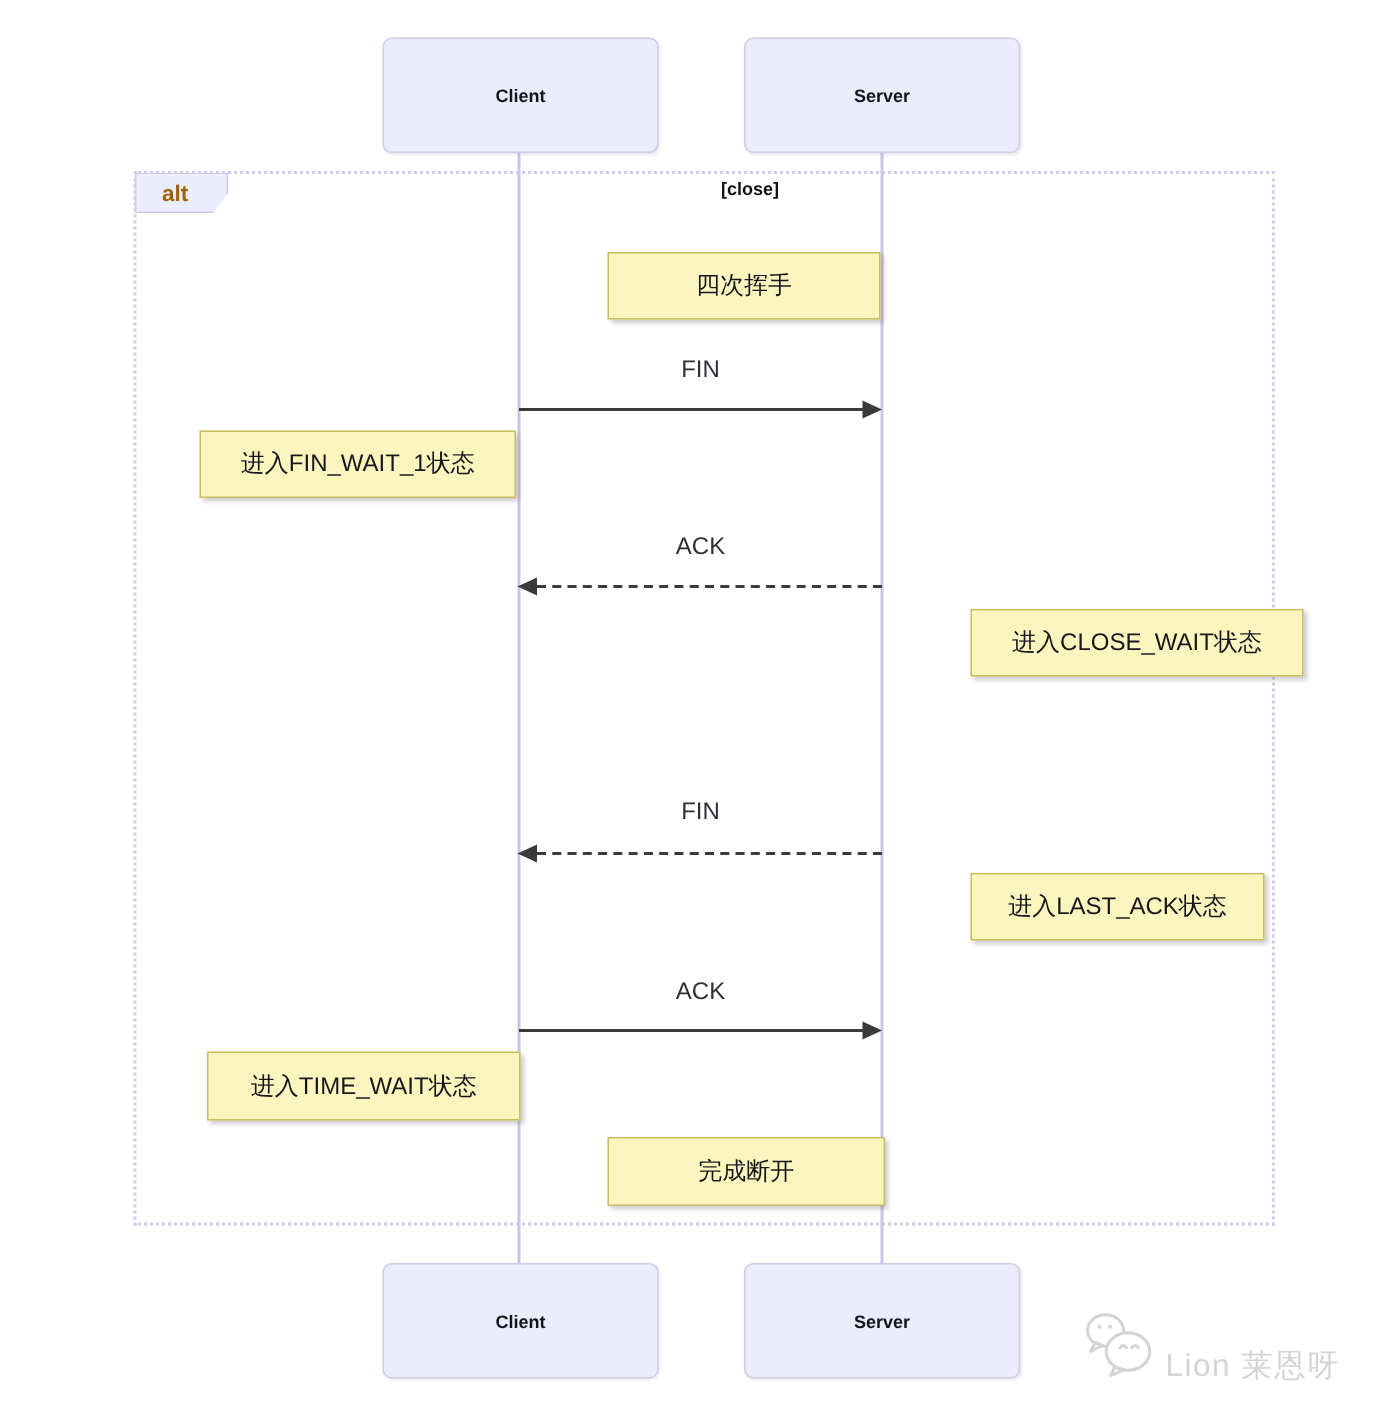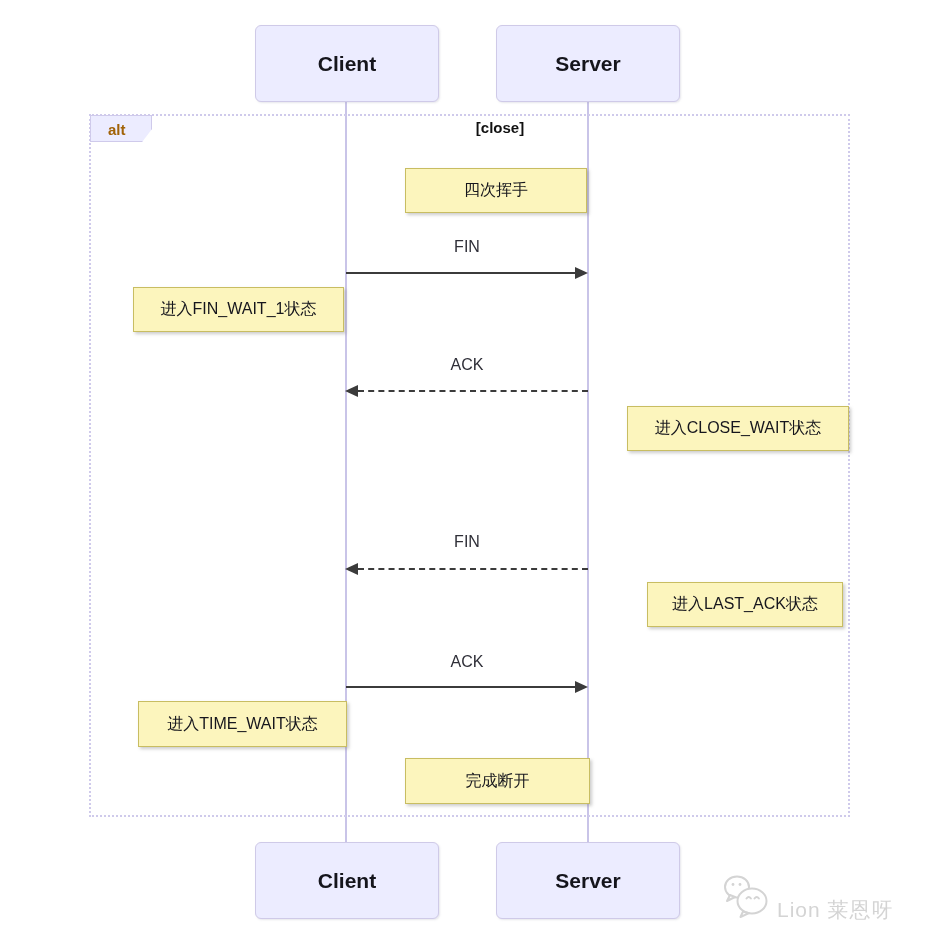--- a/index.html
+++ b/index.html
@@ -15,21 +15,21 @@
   #lifeline-client{left:345px;}
   #lifeline-server{left:587px;}
 
   
   .actor{
     position:absolute;width:182px;height:75px;
     background:var(--actor-fill,#ECECFF);
     border:1px solid var(--actor-border,#CFCAE8);
     border-radius:6px;
     display:flex;align-items:center;justify-content:center;
-    font-size:21px;font-weight:bold;color:#15151c;
+    font-size:12px;font-weight:bold;color:#15151c;
     box-shadow:1px 1px 2px rgba(160,160,180,.25);
     text-align:center;
   }
   #actor-client-top{left:255px;top:25px;}
   #actor-server-top{left:496px;top:25px;}
   #actor-client-bottom{left:255px;top:842px;}
   #actor-server-bottom{left:496px;top:842px;}
 
   
   #alt-frame{
@@ -39,21 +39,21 @@
   #alt-tab{
     position:absolute;left:90px;top:115px;width:62px;height:27px;
     background:var(--actor-fill,#ECECFF);
     border:1px solid var(--frame-border,#CFCAEB);
     clip-path:polygon(0 0,100% 0,100% 52%,84% 100%,0 100%);
     font-size:15px;font-weight:bold;color:#a16207;
     line-height:27px;padding-left:17px;box-sizing:border-box;
   }
   #alt-condition{
     position:absolute;left:455px;top:119px;width:90px;
-    text-align:center;font-size:15px;font-weight:bold;color:#111;
+    text-align:center;font-size:12px;font-weight:bold;color:#111;
   }
 
   
   .msg-label{position:absolute;width:100px;text-align:center;font-size:16px;color:#2f2f38;}
   #msg1-label{left:417px;top:238px;}
   #msg2-label{left:417px;top:356px;}
   #msg3-label{left:417px;top:533px;}
   #msg4-label{left:417px;top:653px;}
 
   .msg-line{position:absolute;height:0;width:230px;}
@@ -76,21 +76,21 @@
   .note{
     position:absolute;
     background:var(--note-fill,#FCF5BD);
     border:1px solid var(--note-border,#C8BD62);
     box-shadow:2px 2px 3px rgba(130,130,130,.4);
     display:flex;align-items:center;justify-content:center;
     font-size:16px;color:#16161d;box-sizing:border-box;margin-left:30px;
   }
   #note1{left:375px;top:168px;width:182px;height:45px;}
   #note2{left:103px;top:287px;width:211px;height:45px;}
-  #note3{left:597px;top:406px;width:222px;height:45px;}
+  #note3{left:617px;top:406px;width:222px;height:45px;}
   #note4{left:103px;top:464px;width:211px;height:45px;}
   #note5{left:617px;top:582px;width:196px;height:45px;}
   #note6{left:108px;top:701px;width:209px;height:46px;}
   #note7{left:375px;top:758px;width:185px;height:46px;}
 
   
   #watermark{
     position:absolute;left:722px;top:872px;height:50px;
     display:flex;align-items:center;gap:7px;
     color:var(--watermark,#D4D4D4);

